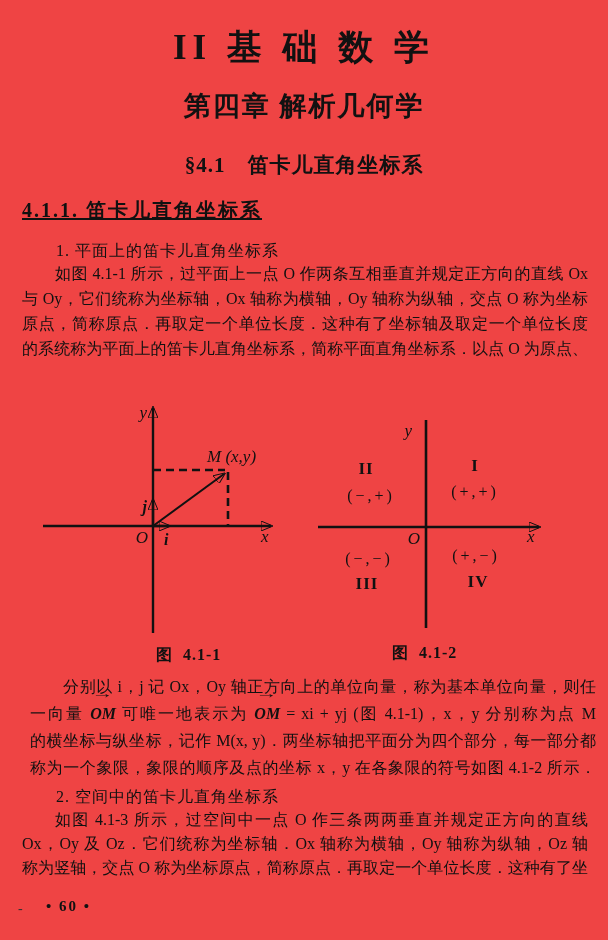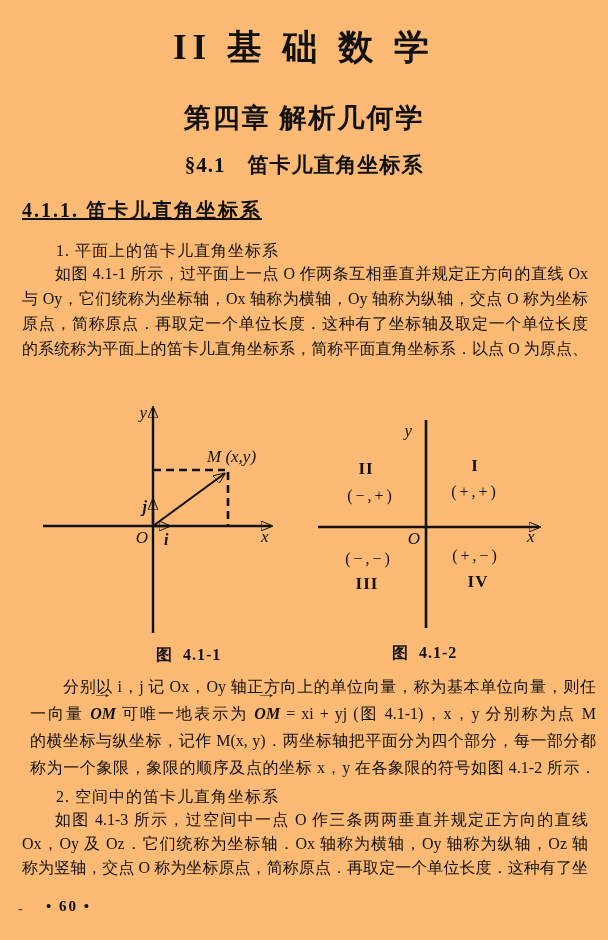--- a/index.html
+++ b/index.html
@@ -1,28 +1,28 @@
 <!DOCTYPE html>
 <html><head>
 <meta charset="utf-8">
 <style>
   html,body{margin:0;padding:0;background:#e8e8e8;}
   .page{
     position:relative;
     width:608px;height:940px;
     margin:0 auto;
-    background:#fdba74;
+    background:#ef4444;
     color:#111;
     font-family:"Liberation Serif","DejaVu Serif",serif;
     overflow:hidden;
   }
   .abs{position:absolute;}
   .ctr{left:0;right:0;text-align:center;margin:0;}
   .part-title{top:24px;font-size:35px;font-weight:bold;letter-spacing:6px;}
-  .chapter-title{top:88px;font-size:27px;font-weight:bold;letter-spacing:2px;margin-top:12px;}
+  .chapter-title{top:88px;font-size:27px;font-weight:bold;letter-spacing:2px;}
   .section-title{top:151px;font-size:21px;font-weight:bold;letter-spacing:1px;}
   .subsection-title{left:22px;top:197px;font-size:20px;font-weight:600;letter-spacing:2px;margin:0;text-decoration:underline;}
   .item-heading{left:56px;font-size:16px;letter-spacing:1px;}
   .para{left:22px;width:566px;}
   .bl{line-height:25px;font-size:16px;text-align:justify;text-align-last:justify;}
   .p2 .bl{line-height:27px;}
   .p3 .bl{line-height:24px;}
   .bl.short{text-align:left;text-align-last:left;}
   .bl.indent{padding-left:33px;}
   .vec{position:relative;display:inline-block;font-style:italic;font-weight:bold;}

